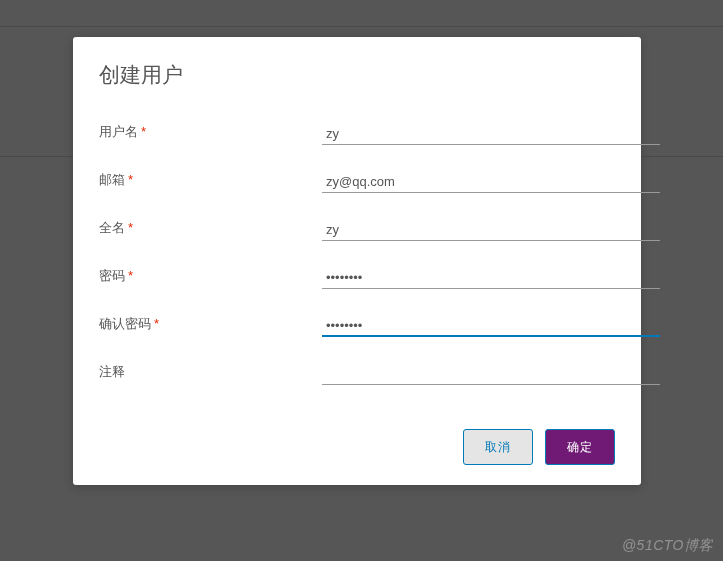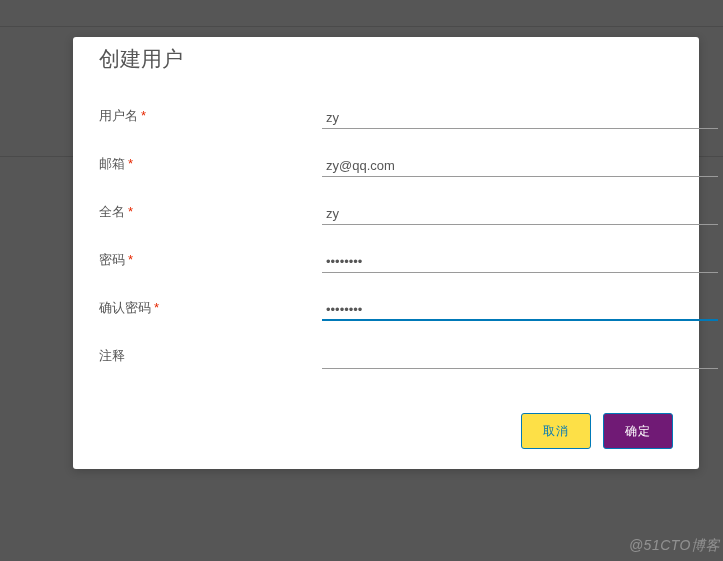--- a/index.html
+++ b/index.html
@@ -17,25 +17,25 @@
       left: 0; right: 0;
       height: 1px;
       background: #4a4a4a;
     }
     .bg-lines::before { top: 26px; }
     .bg-lines::after { top: 156px; }
     .modal {
       position: absolute;
       top: 37px;
       left: 73px;
-      width: 626px;
+      width: 568px;
       background: #fff;
       border-radius: 3px;
       box-shadow: 0 2px 10px rgba(0,0,0,0.2);
-      padding: 8px 26px 20px 26px;
+      padding: 24px 26px 20px 26px;
     }
     .modal-title {
       font-size: 21px;
       font-weight: 300;
       color: #565656;
       margin-bottom: 34px;
     }
     .form-row {
       display: flex;
       align-items: center;
@@ -83,32 +83,32 @@
       padding: 0 14px;
       font-size: 12px;
       letter-spacing: 1px;
       border-radius: 3px;
       cursor: pointer;
       display: flex;
       align-items: center;
       justify-content: center;
     }
     .btn-outline {
-      background: #fde047;
+      background: #e5e5e5;
       border: 1px solid #0079b8;
       color: #0079b8;
     }
     .btn-primary {
       background: #701a75;
       border: 1px solid #0079b8;
       color: #fff;
     }
     .watermark {
       position: absolute;
-      right: 3px;
+      right: 10px;
       bottom: 6px;
       color: rgba(255,255,255,0.35);
       font-size: 14px;
       font-style: italic;
       letter-spacing: 0.5px;
     }
   </style>
 </head>
 <body>
 <div class="bg-lines"></div>

